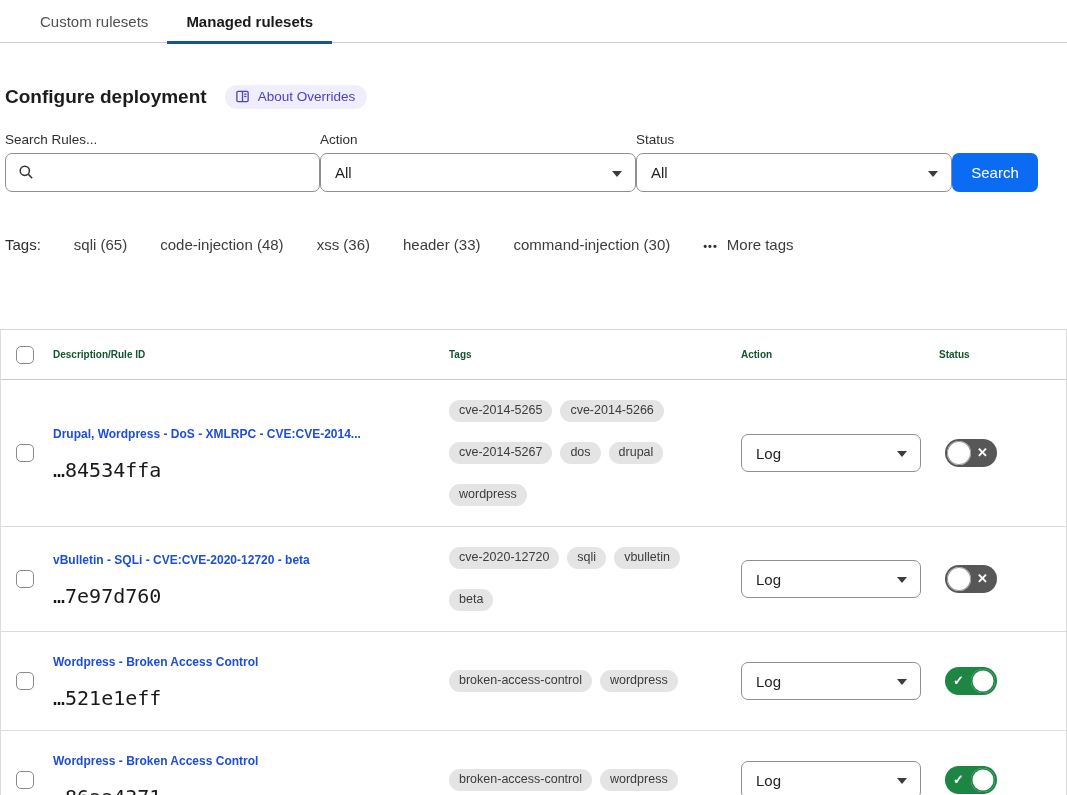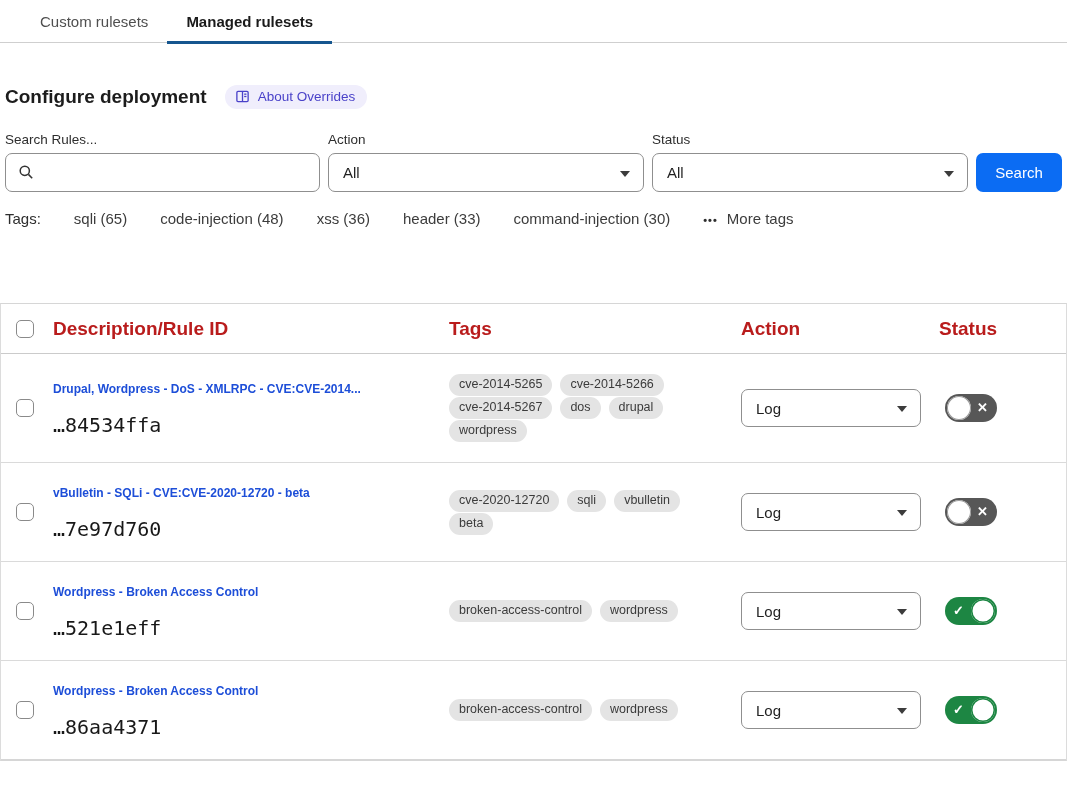--- a/index.html
+++ b/index.html
@@ -13,54 +13,54 @@
   .tab.active::after { content:""; position:absolute; left:0; right:0; bottom:-2px; height:3px; background:var(--underline); }
 
   
   .head-row { display:flex; align-items:center; gap:18px; padding:0 5px; margin-top:42px; }
   .page-title { font-size:19px; font-weight:bold; color:#1c1c1c; }
   .about-pill { display:inline-flex; align-items:center; gap:8px; background:var(--about-bg); color:var(--about-text);
     font-size:13.5px; padding:4px 12px 5px 10px; border-radius:12px; cursor:pointer; }
   .about-pill svg { display:block; }
 
   
-  .filters { display:flex; align-items:flex-end; gap:8px; padding:0 5px; margin-top:23px; }
+  .filters { display:flex; align-items:flex-end; padding:0 5px; margin-top:23px; }
   .f-col { display:flex; flex-direction:column; }
   .f-label { font-size:13.5px; color:#2e2e2e; margin-bottom:6px; }
   .search-wrap { position:relative; width:315px; }
   .search-wrap input { width:100%; height:39px; border:1px solid #8f8f8f; border-radius:7px; padding:0 10px 0 40px;
     font-size:15px; font-family:"Liberation Sans",sans-serif; outline:none; background:#fff; }
   .search-wrap .mag { position:absolute; left:13px; top:11px; }
   .select { position:relative; height:39px; border:1px solid #8f8f8f; border-radius:7px; background:#fff;
     display:flex; align-items:center; padding:0 30px 0 14px; font-size:15px; color:#1f1f1f; cursor:pointer; }
   .select .caret { position:absolute; right:13px; top:50%; margin-top:-2px; width:0; height:0;
     border-left:5px solid transparent; border-right:5px solid transparent; border-top:6px solid #3c3c3c; }
   .sel-action { width:316px; } .sel-status { width:316px; }
   .search-btn { height:39px; width:86px; background:var(--blue); color:#fff; border:none; border-radius:7px;
     font-size:15px; font-family:"Liberation Sans",sans-serif; cursor:pointer; }
 
   
-  .tagsbar { display:flex; align-items:center; gap:33px; padding:0 5px; margin-top:18px; font-size:15px; color:#3c3c3c; }
+  .tagsbar { display:flex; align-items:center; gap:33px; padding:0 5px; margin-top:44px; font-size:15px; color:#3c3c3c; }
   .tagsbar .tb-label { color:#2e2e2e; }
   .tagsbar .tb-item { cursor:pointer; white-space:nowrap; }
   .more-tags { display:flex; align-items:center; gap:9px; cursor:pointer; }
   .dots { font-size:11px; font-weight:bold; letter-spacing:1px; color:#2e2e2e; position:relative; top:1px; }
 
   
   .rtable { margin-top:76px; border:1px solid #d6d6d6; border-left:1px solid #dcdcdc; border-right:1px solid #dcdcdc; }
   .thead, .trow { display:grid; grid-template-columns:52px 396px 292px 198px 1fr; align-items:center; }
   .thead { height:50px; border-bottom:1px solid #cbcbcb; }
-  .thead .col-h { font-size:19px; font-weight:bold; color:#b91c1c; }
+  .thead .col-h { font-size:10px; font-weight:bold; color:#14532d; }
   .trow { border-bottom:1px solid #dadada; padding:20px 0; }
   .trow:last-child { border-bottom:1px solid #d6d6d6; }
   .cb-cell { padding-left:15px; align-self:center; }
   .checkbox { width:18px; height:18px; border:1.5px solid #8a8a8a; border-radius:5px; background:#fff; cursor:pointer; }
   .desc { font-size:12px; color:#1d4ed8; line-height:20px; padding-right:18px;font-weight:bold; }
   .rule-id { font-family:"DejaVu Sans Mono", monospace; font-size:20px; color:#181818; margin-top:14px; }
-  .tags-cell { display:flex; flex-wrap:wrap; gap:1px 8px; padding-right:24px; align-content:center; }
+  .tags-cell { display:flex; flex-wrap:wrap; gap:20px 8px; padding-right:24px; align-content:center; }
   .pill { background:var(--pill-bg); color:#3b3b3b; font-size:12.5px; line-height:15px; padding:3px 10px 4px;
     border-radius:11px; white-space:nowrap; }
   .action-cell .select { width:180px; height:38px; }
   .status-cell { padding-left:6px; }
   .toggle { position:relative; width:52px; height:28px; border-radius:14px; cursor:pointer; }
   .toggle.off { background:var(--toggle-off); }
   .toggle.on  { background:var(--toggle-on); }
   .knob { position:absolute; top:2px; width:24px; height:24px; border-radius:50%; background:#fff; }
   .toggle.off .knob { left:2px; box-shadow:inset 0 0 0 1px #9a9a9a; }
   .toggle.on  .knob { right:2px; box-shadow:inset 0 0 0 1.5px var(--toggle-on); }

